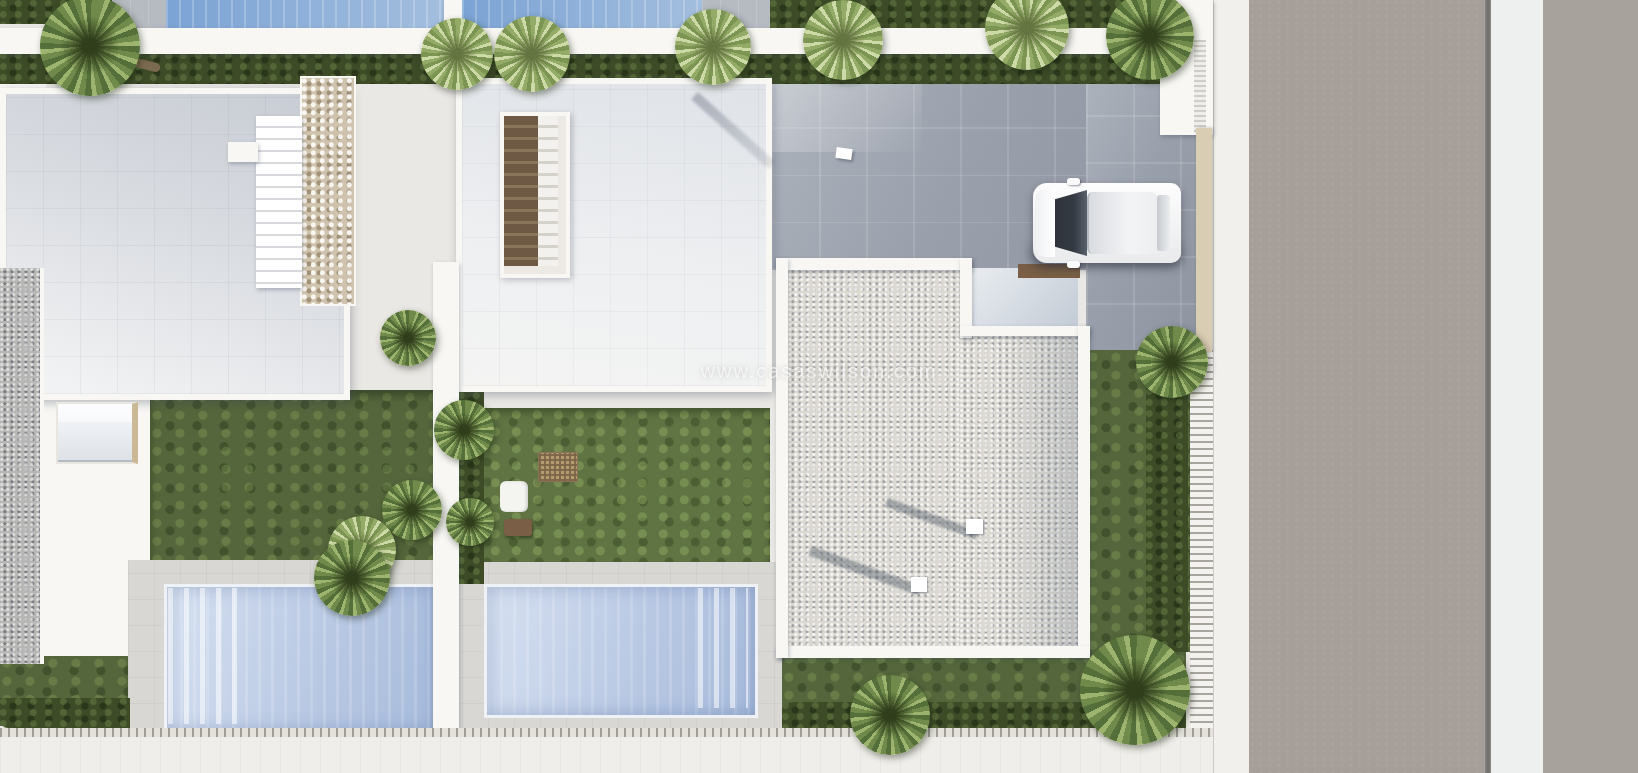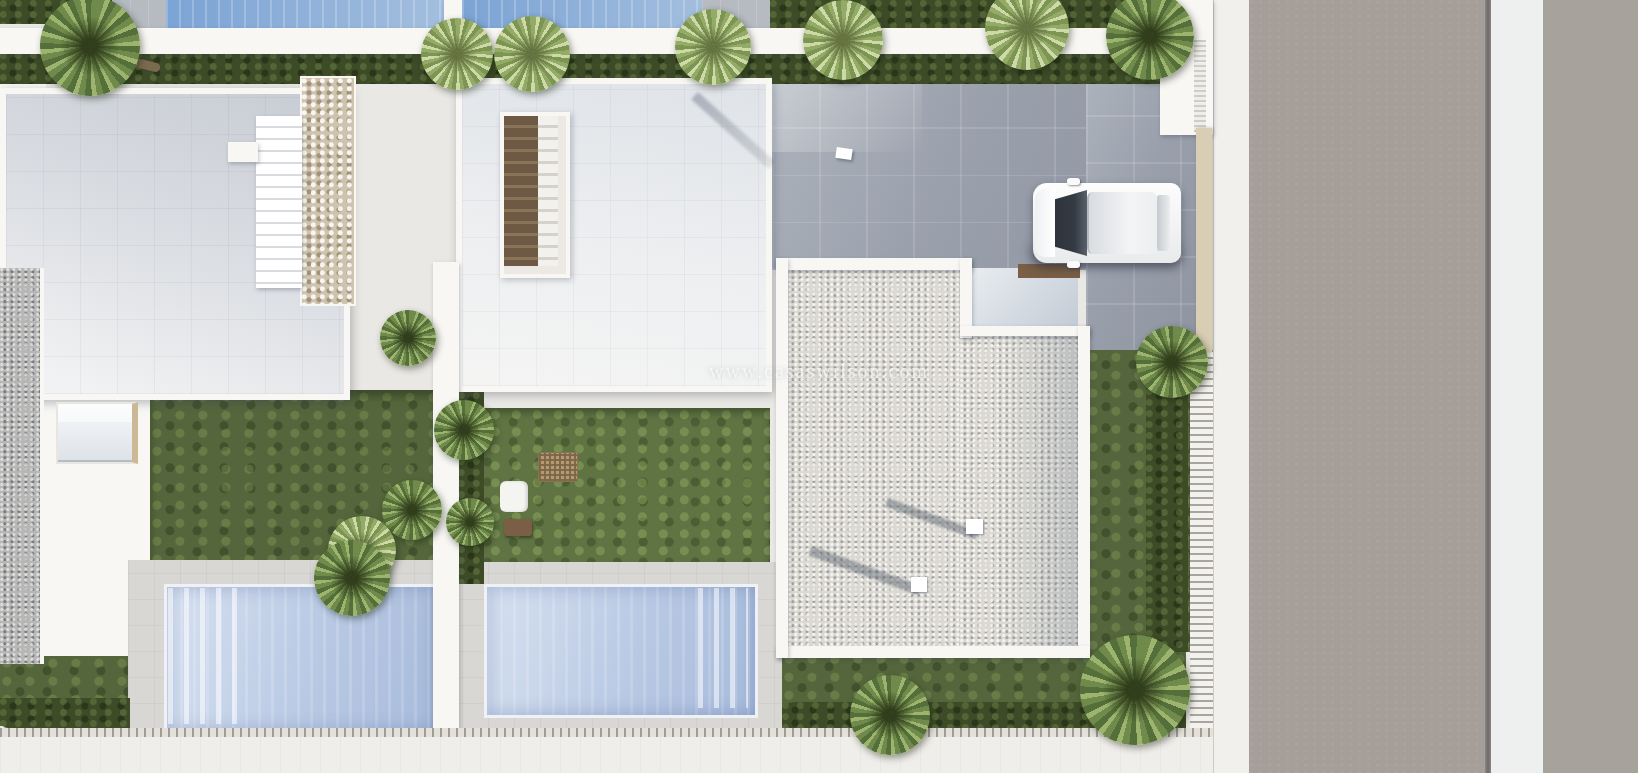--- a/index.html
+++ b/index.html
@@ -1,19 +1,19 @@
 <!DOCTYPE html>
 <html style="--base: #eae8e4; --wall: #f8f7f4; --roof1_top: #c7cbd3; --roof1_bottom: #f1f2f3; --roof2_top: #dfe2e7; --roof2_bottom: #f4f4f3; --hedge: #3d4b27; --lawn: #55663c; --lawn_light: #5f7343; --gravel: #dbd9d1; --gravel_dark: #b7b7b6; --stone: #cfc3ad; --deck: #d8d7d3; --pool: #b9c9e4; --pool_edge: #eef1f5; --pool_top: #7ba3d4; --driveway: #9aa0ab; --road: #a59e99; --road2: #a8a29d; --sidewalk: #f2f0ec; --median: #edf0ee; --tan: #d9cdb4; --wood: #7a5f46; --wood_light: #b49a6e; --car: #fdfdfd; --glass: #343a42;"><head>
 <meta charset="utf-8">
 <style>
   html,body{margin:0;padding:0;background:#888;}
   #stage{
     position:relative;width:1638px;height:773px;overflow:hidden;
     background:var(--base,#eae8e4);
-    font-family:Liberation Serif, serif;
+    font-family:Liberation Sans, sans-serif;
   }
   .abs{position:absolute;}
   
   .hedge{background:
     radial-gradient(circle at 22% 32%, rgba(140,170,95,.28) 0 3px, transparent 4px) 0 0/15px 11px,
     radial-gradient(circle at 72% 62%, rgba(12,22,6,.38) 0 3px, transparent 4px) 0 0/18px 13px,
     var(--hedge,#3d4b27);}
   .lawn{background:
     radial-gradient(circle at 30% 40%, rgba(160,190,105,.25) 0 4px, transparent 5px) 0 0/23px 18px,
     radial-gradient(circle at 74% 70%, rgba(20,35,10,.30) 0 4px, transparent 5px) 0 0/27px 21px,

